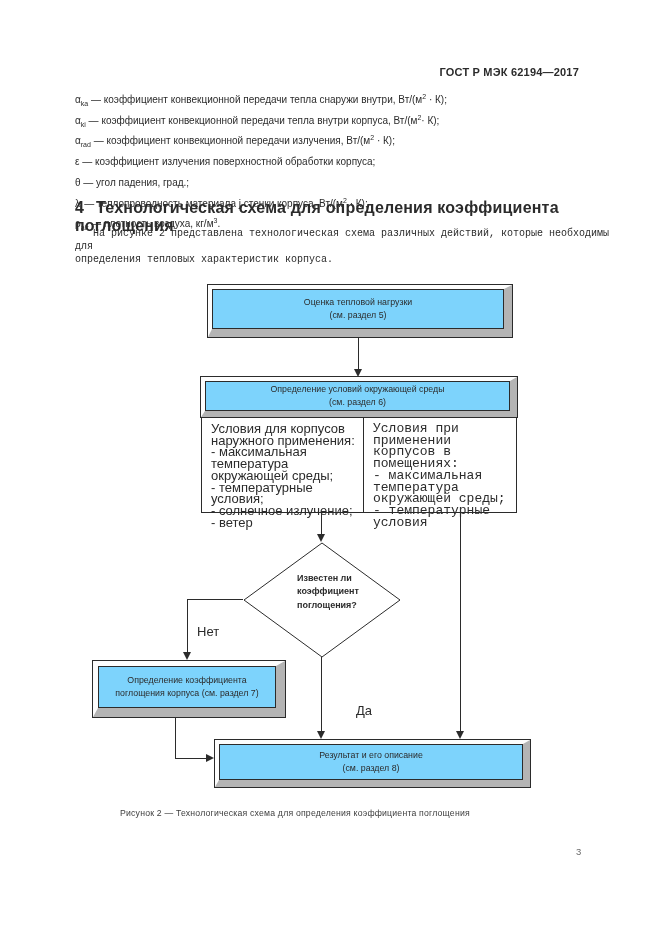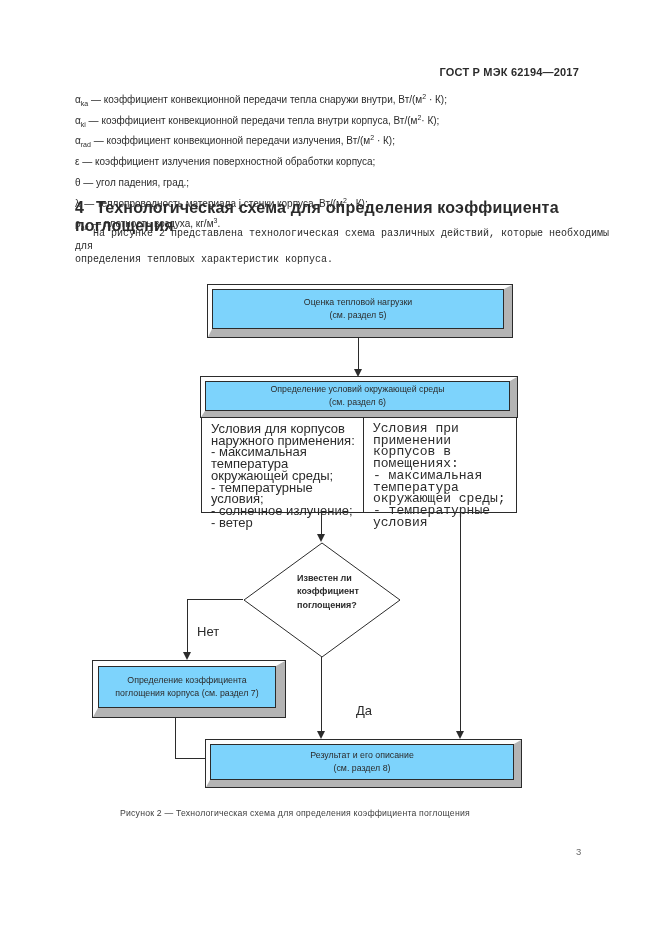--- a/index.html
+++ b/index.html
@@ -149,21 +149,21 @@
       </div>
     </div>
     <div class="vline" style="left:175px;top:717px;height:41px;"></div>
     <div class="hline" style="left:175px;top:758px;width:31px;"></div>
     <div class="arrow-right" style="left:206px;top:754px;"></div>
 
     <div class="vline" style="left:321px;top:657px;height:75px;"></div>
     <div class="arrow-down" style="left:317px;top:731px;"></div>
     <div class="branch-label" style="left:356px;top:703px;">Да</div>
 
-    <div class="bevel" style="left:206px;top:740px;width:315px;height:47px;border-width:4px 7px 7px 4px;">
+    <div class="bevel" style="left:215px;top:740px;width:315px;height:47px;border-width:4px 7px 7px 4px;">
       <div class="inner">
         <div class="btxt">Результат и его описание
 (см. раздел 8)</div>
       </div>
     </div>
 
   </div>
 
   <div class="caption">Рисунок 2 — Технологическая схема для определения коэффициента поглощения</div>
   <div class="page-number">3</div>

